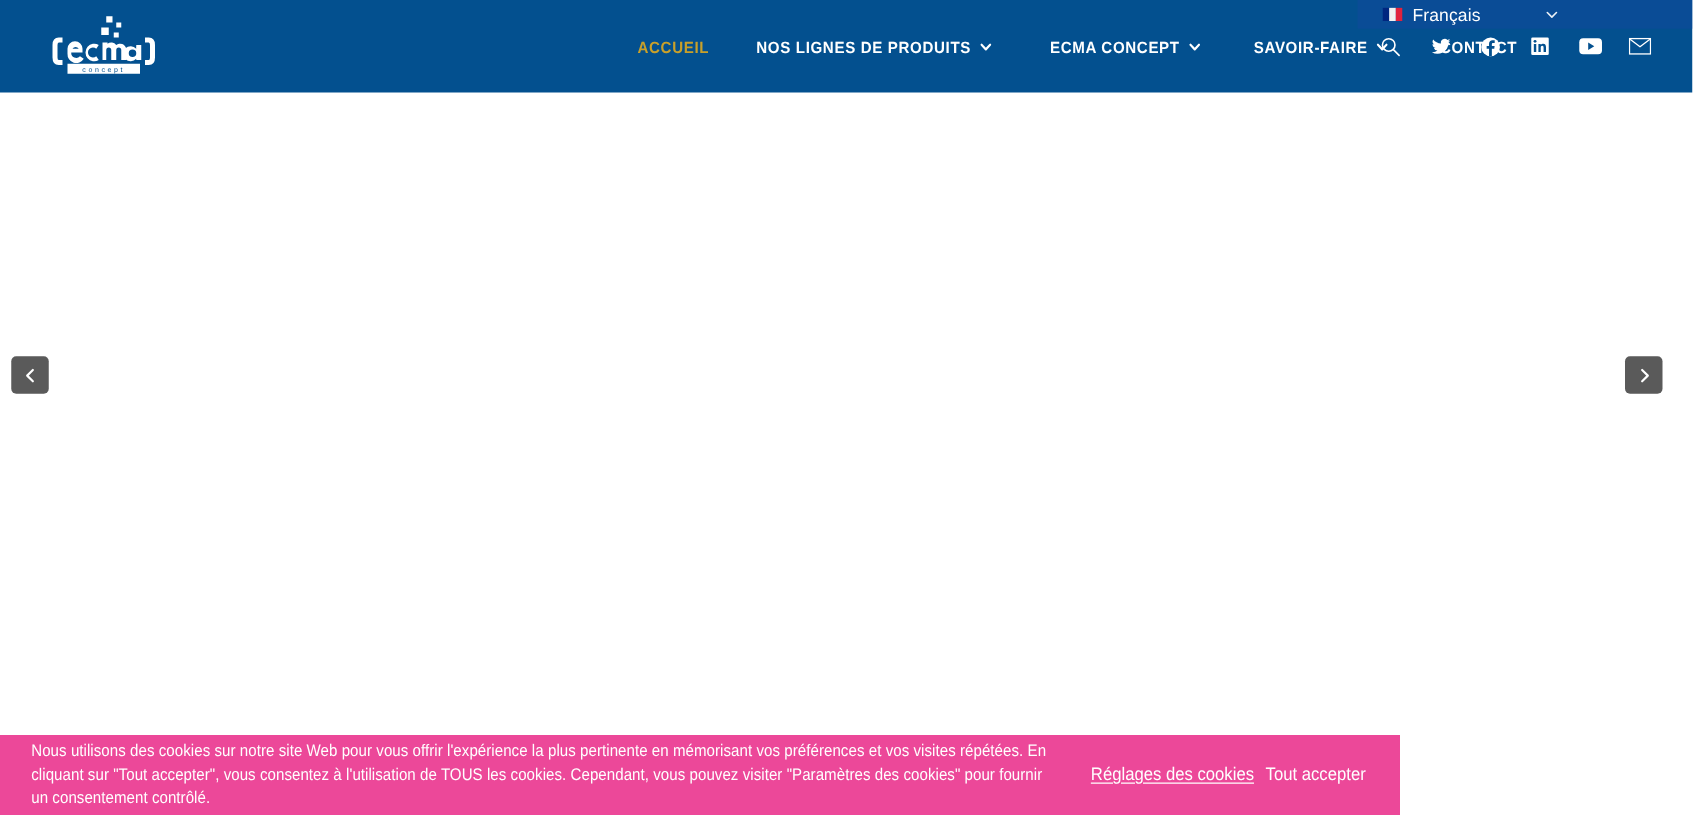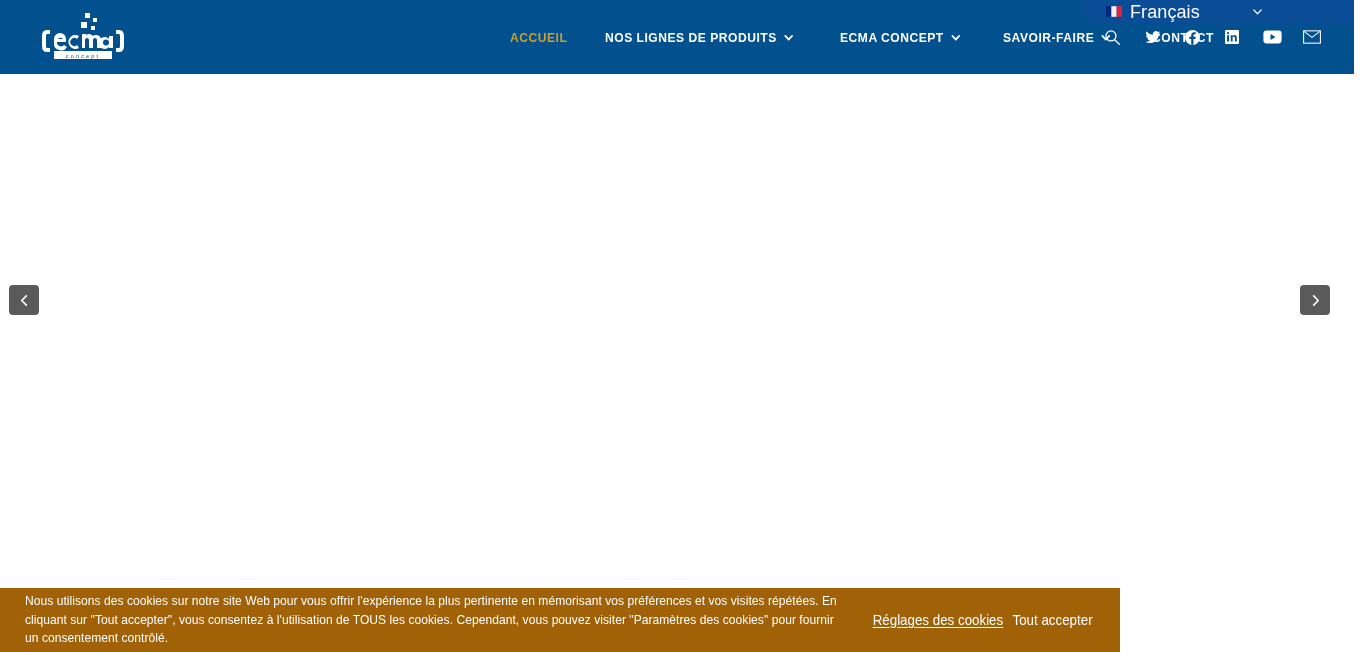--- a/index.html
+++ b/index.html
@@ -46,21 +46,21 @@
     width: 16px;
     height: 11px;
     margin-left: 20px;
     display: block;
     flex: 0 0 auto;
     border: 0;
   }
   .lang-label {
     margin-left: 8px;
     color: #ffffff;
-    font-size: 18px;
+    font-size: 14px;
     font-family: "Liberation Sans", sans-serif;
     letter-spacing: 0.1px;
     line-height: 1;
   }
   .lang-caret {
     margin-left: 52px;
     width: 11px;
     height: 11px;
     display: block;
     opacity: 0.92;
@@ -167,21 +167,21 @@
   .slider-arrow.next { right: 24px; }
   .slider-arrow svg { display: block; }
 
   
   .cookie-banner {
     position: absolute;
     left: 0;
     bottom: 0;
     width: 1120px;
     height: 64px;
-    background: #a16207;
+    background: #ec4899;
     display: flex;
     align-items: center;
     z-index: 50;
   }
   .cookie-text {
     margin-left: 25px;
     width: 905px;
     color: #ffffff;
     font-family: "Liberation Sans Narrow", "Liberation Sans", sans-serif;
     font-size: 13.4px;

